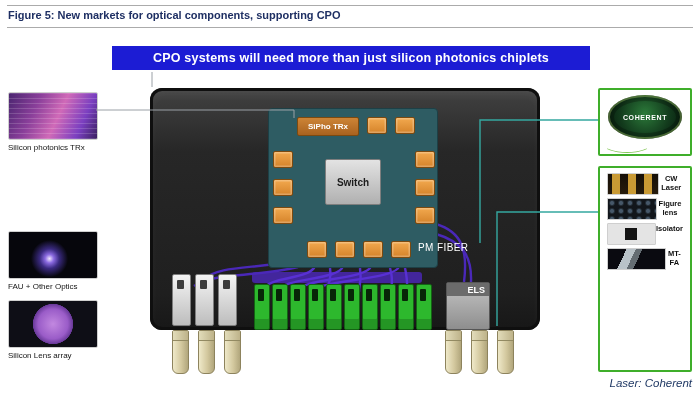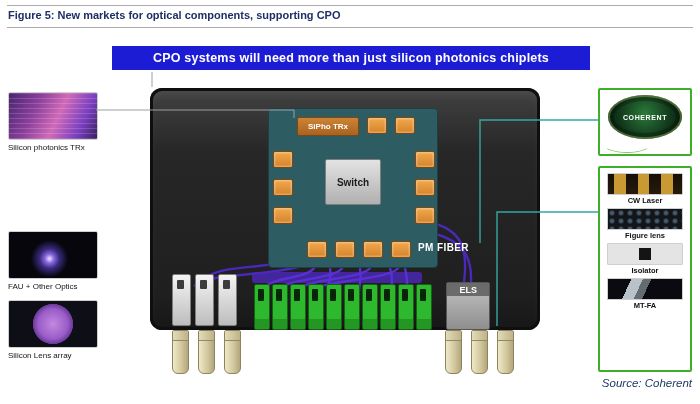--- a/index.html
+++ b/index.html
@@ -30,24 +30,24 @@
   #board{position:absolute;left:118px;top:20px;width:168px;height:158px;background:#2e5c63;
          border:1px solid #1d4046;border-radius:4px}
   .chip{position:absolute;background:linear-gradient(180deg,#f2a94f,#d5832a);border:1px solid #7c4a10;
         border-radius:2px;box-shadow:inset 0 0 0 1.5px rgba(255,255,255,.25)}
   #sipho{position:absolute;left:28px;top:8px;width:60px;height:17px;background:linear-gradient(180deg,#cd8436,#a9621f);
          border:1px solid #7c4a10;color:#fff;font-size:8px;font-weight:bold;display:flex;align-items:center;
          justify-content:center;border-radius:2px;white-space:nowrap}
   #switch{position:absolute;left:56px;top:50px;width:54px;height:44px;background:linear-gradient(180deg,#e3e3e3,#b0b0b0);
           border:1px solid #7e7e7e;border-radius:2px;color:#1c1c1c;font-size:10px;font-weight:bold;
           display:flex;align-items:center;justify-content:center}
-  #pmfiber{position:absolute;left:268px;top:154px;color:#fff;font-size:10px;font-weight:bold;letter-spacing:.4px}
+  #pmfiber{position:absolute;left:268px;top:154px;color:#fff;font-size:10px;font-weight:normal;letter-spacing:.4px}
   #els{position:absolute;left:296px;top:194px;width:42px;height:46px;background:linear-gradient(180deg,#c4c4c4,#8e8e8e);
        border:1px solid #565656;border-radius:2px}
-  #els .hd{background:#6b6b6b;color:#fff;font-size:9px;font-weight:bold;text-align:right;padding:2px 12px 1px}
+  #els .hd{background:#6b6b6b;color:#fff;font-size:9px;font-weight:bold;text-align:right;padding:2px 4px 1px}
   #mpo{position:absolute;left:104px;top:196px;display:flex;gap:2px}
   .mpoc{width:14px;height:44px;background:#2db82d;border:1px solid #136413;border-radius:2px;position:relative;
         box-shadow:inset 0 -10px 0 rgba(0,0,0,.18)}
   .mpoc::before{content:"";position:absolute;left:3px;top:4px;width:6px;height:12px;background:#072607;border-radius:1px}
   #lcmods{position:absolute;left:22px;top:186px;display:flex;gap:4px}
   .lcm{width:17px;height:50px;background:linear-gradient(180deg,#f4f4f4,#bdbdbd);border:1px solid #7d7d7d;
        border-radius:2px;position:relative}
   .lcm::before{content:"";position:absolute;left:4px;top:5px;width:7px;height:9px;background:#3c3c3c;border-radius:1px}
   .fgroup{position:absolute;display:flex;gap:9px}
   .ferrule{width:15px;height:42px;background:linear-gradient(90deg,#efe9c9,#d3c89e 55%,#b1a67c);
@@ -62,21 +62,21 @@
             border:2px solid #3fae2a;border-radius:2px;box-sizing:border-box}
   #spool{position:absolute;left:8px;top:5px;width:74px;height:44px;border-radius:50%;
          background:radial-gradient(circle at 50% 42%,#2c7a3a,#123a1c 55%,#0a2612 80%);
          box-shadow:inset 0 0 0 2px rgba(190,230,120,.35), inset 0 0 0 6px rgba(0,0,0,.25);
          display:flex;align-items:center;justify-content:center}
   #spool span{color:#fff;font-size:7px;font-weight:bold;letter-spacing:.6px}
   #fiber-curl{position:absolute;left:3px;bottom:1px;width:46px;height:16px;border:1.5px solid #86c85a;
               border-color:transparent transparent #86c85a transparent;border-radius:50%}
   #compbox{position:absolute;left:598px;top:166px;width:94px;height:206px;background:#fff;border:2px solid #3fae2a;
            border-radius:2px;box-sizing:border-box;padding:5px 7px;display:flex;flex-direction:column}
-  .citem{display:flex;flex-direction:column;margin-bottom:3px}
+  .citem{display:flex;margin-bottom:3px}
   .cimg{width:100%;height:22px;border:1px solid #cfcfcf;border-radius:1px;box-sizing:border-box}
   .clabel{text-align:center;font-size:7.5px;font-weight:bold;color:#101010;margin-top:1px}
   #ci-cw{background-image:linear-gradient(90deg,transparent 0 8%,#c99a34 8% 24%,transparent 24% 40%,#c99a34 40% 56%,
           transparent 56% 72%,#c99a34 72% 88%,transparent 88%),linear-gradient(#150f07,#261b0c)}
   #ci-glass{background-color:#12161b;background-image:radial-gradient(circle at 4px 4px,#46586a 1.5px,
           rgba(70,88,106,.35) 2.5px,transparent 3.5px);background-size:9px 8px}
   #ci-mtfa{background-color:#0a0a10;background-image:linear-gradient(115deg,transparent 28%,#b9c2c8 28% 42%,
           #646c72 42% 52%,transparent 52%)}
   #ci-iso{background-color:#e4e4e4;background-image:linear-gradient(#141414,#141414);background-size:12px 12px;
           background-repeat:no-repeat;background-position:center}
@@ -227,14 +227,14 @@
     <g stroke="#9aa0a6" stroke-width="1" fill="none">
       <path d="M152,72 V87"></path>
       <path d="M96,110 H294 V118"></path>
     </g>
     <g stroke="#35a8a0" stroke-width="1.4" fill="none">
       <path d="M598,120 H480 V243"></path>
       <path d="M598,212 H497 V326"></path>
     </g>
   </svg>
 
-  <div id="source">Source: Coherent</div>
+  <div id="source">Laser: Coherent</div>
 </div>
 
 </body></html>

